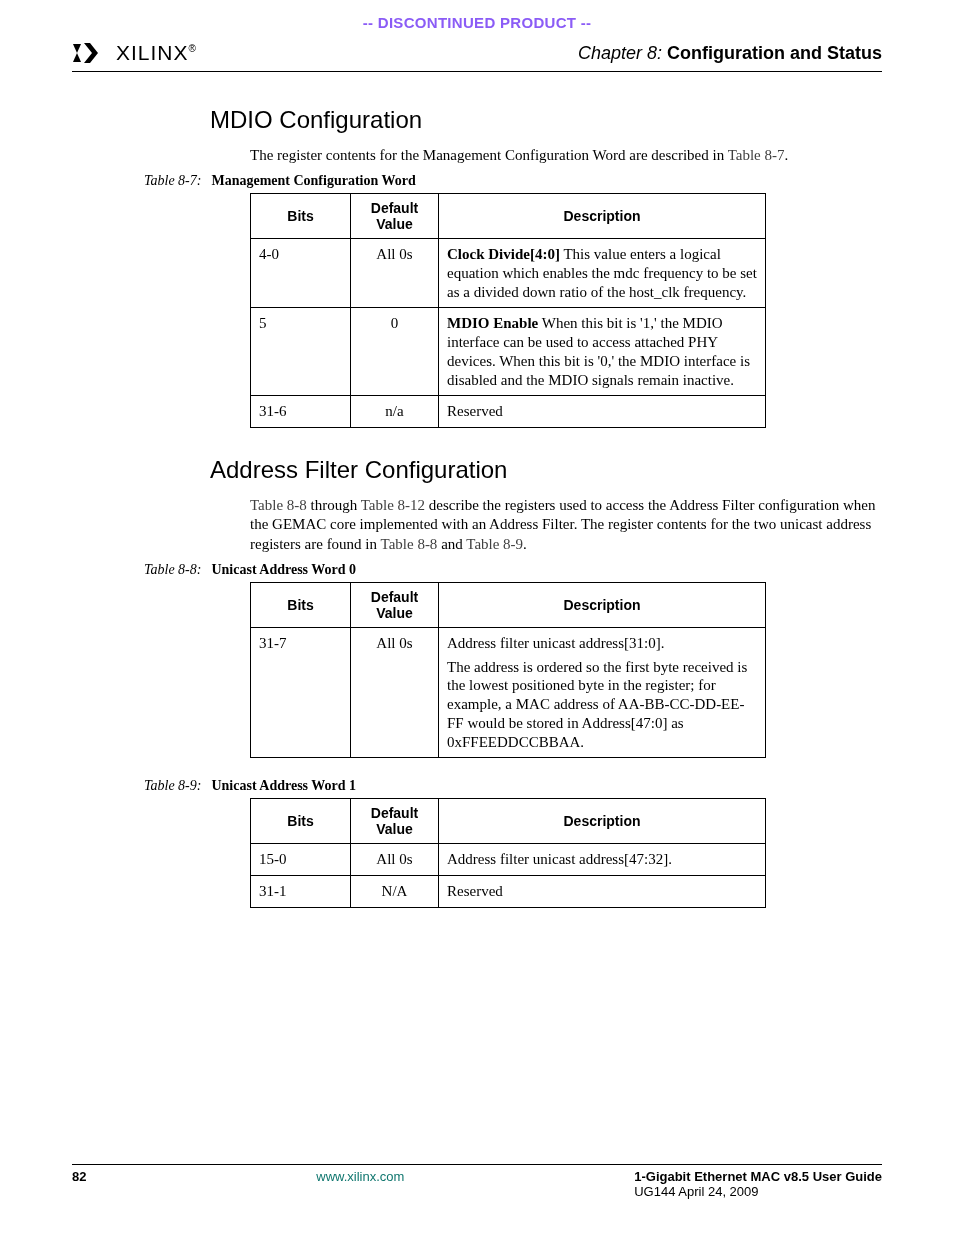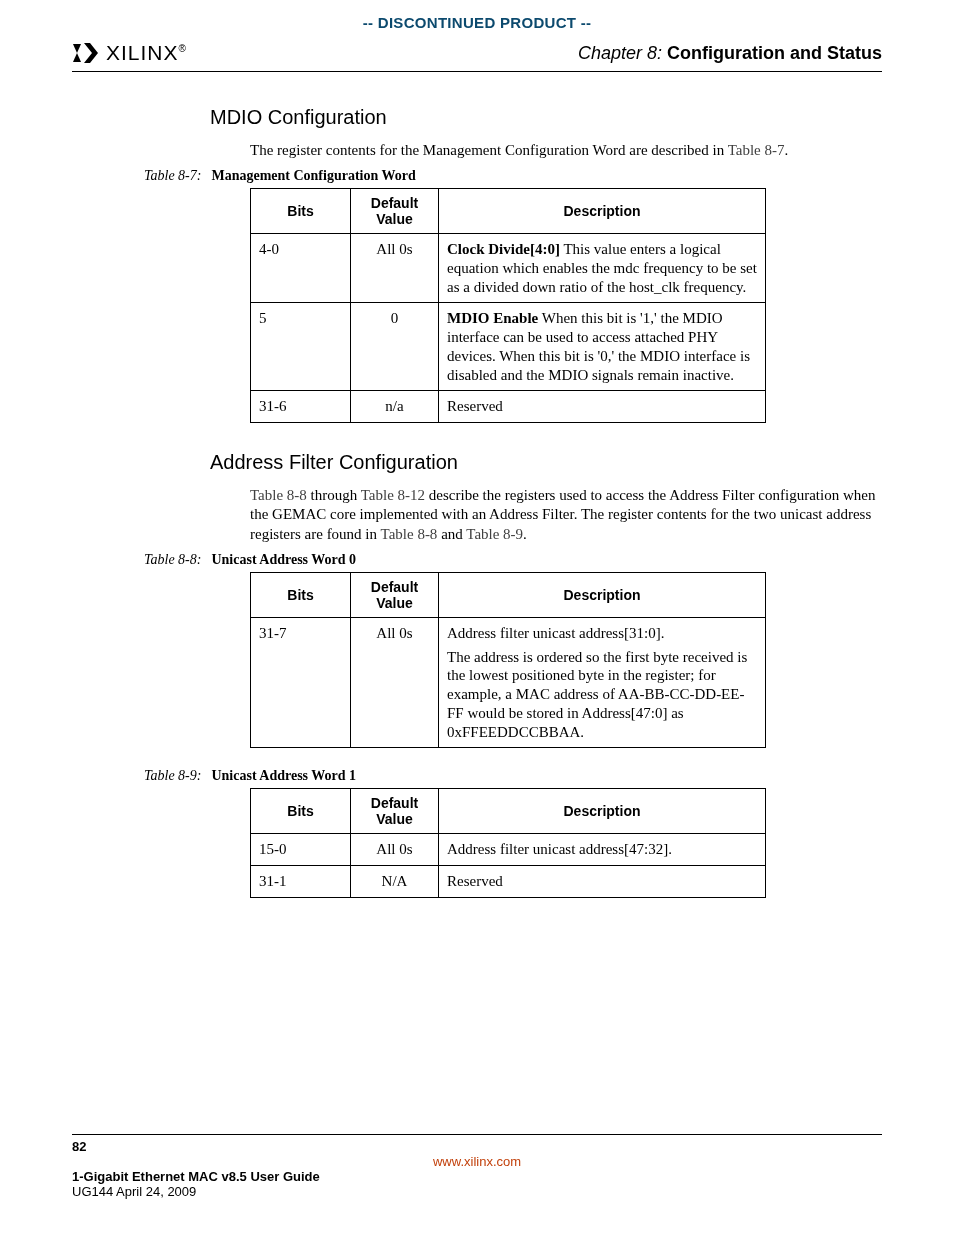--- a/index.html
+++ b/index.html
@@ -8,38 +8,38 @@
     background: #fff;
     font-family: "Palatino Linotype", Palatino, "Book Antiqua", Georgia, serif;
     color: #000;
     width: 954px;
     height: 1235px;
     position: relative;
     box-sizing: border-box;
   }
   .banner {
     text-align: center;
-    color: #0c4a6e;
+    color: #8b5cf6;
     font-family: Arial, Helvetica, sans-serif;
     font-weight: bold;
     font-size: 15px;
     padding-top: 14px;
     padding-bottom: 6px;
     letter-spacing: 0.3px;
   }
   .header-row {
     display: flex;
     justify-content: space-between;
     align-items: center;
     padding: 4px 72px 0 72px;
   }
   .logo {
     display: flex;
     align-items: center;
-    gap: 2px;
+    gap: 12px;
   }
   .logo-text {
     font-family: Arial, Helvetica, sans-serif;
     font-weight: 400;
     font-size: 21px;
     letter-spacing: 1px;
   }
   .reg {
     font-size: 10px;
     vertical-align: super;
@@ -56,21 +56,21 @@
   .rule {
     border: none;
     border-top: 1px solid #000;
     margin: 6px 72px 0 72px;
   }
   .content {
     padding: 34px 72px 0 72px;
   }
   .h2 {
     font-family: Arial, Helvetica, sans-serif;
-    font-size: 20px;
+    font-size: 24px;
     font-weight: 400;
     margin: 0 0 12px 138px;
   }
   .body-text {
     margin: 0 0 8px 178px;
     font-size: 15px;
     line-height: 1.28;
   }
   .link {
     color: #404040;
@@ -122,24 +122,23 @@
   .footer-rule {
     border: none;
     border-top: 1px solid #000;
     margin: 0 0 4px 0;
   }
   .footer-row {
     display: flex;
     justify-content: space-between;
     font-family: Arial, Helvetica, sans-serif;
     font-size: 13px;
-    flex-direction: column;
   }
   .footer-row .pg { font-weight: bold; }
-  .footer-row .mid { color: #c2410c; text-align: center; flex: 1; }
+  .footer-row .mid { color: #0f766e; text-align: center; flex: 1; }
   .footer-row .right { text-align: left; }
   .footer-row .right .t1 { font-weight: bold; }
   .para2 { margin-top: 5px; }
 </style>
 </head>
 <body>
 
 <div class="banner">-- DISCONTINUED PRODUCT --</div>
 
 <div class="header-row">

